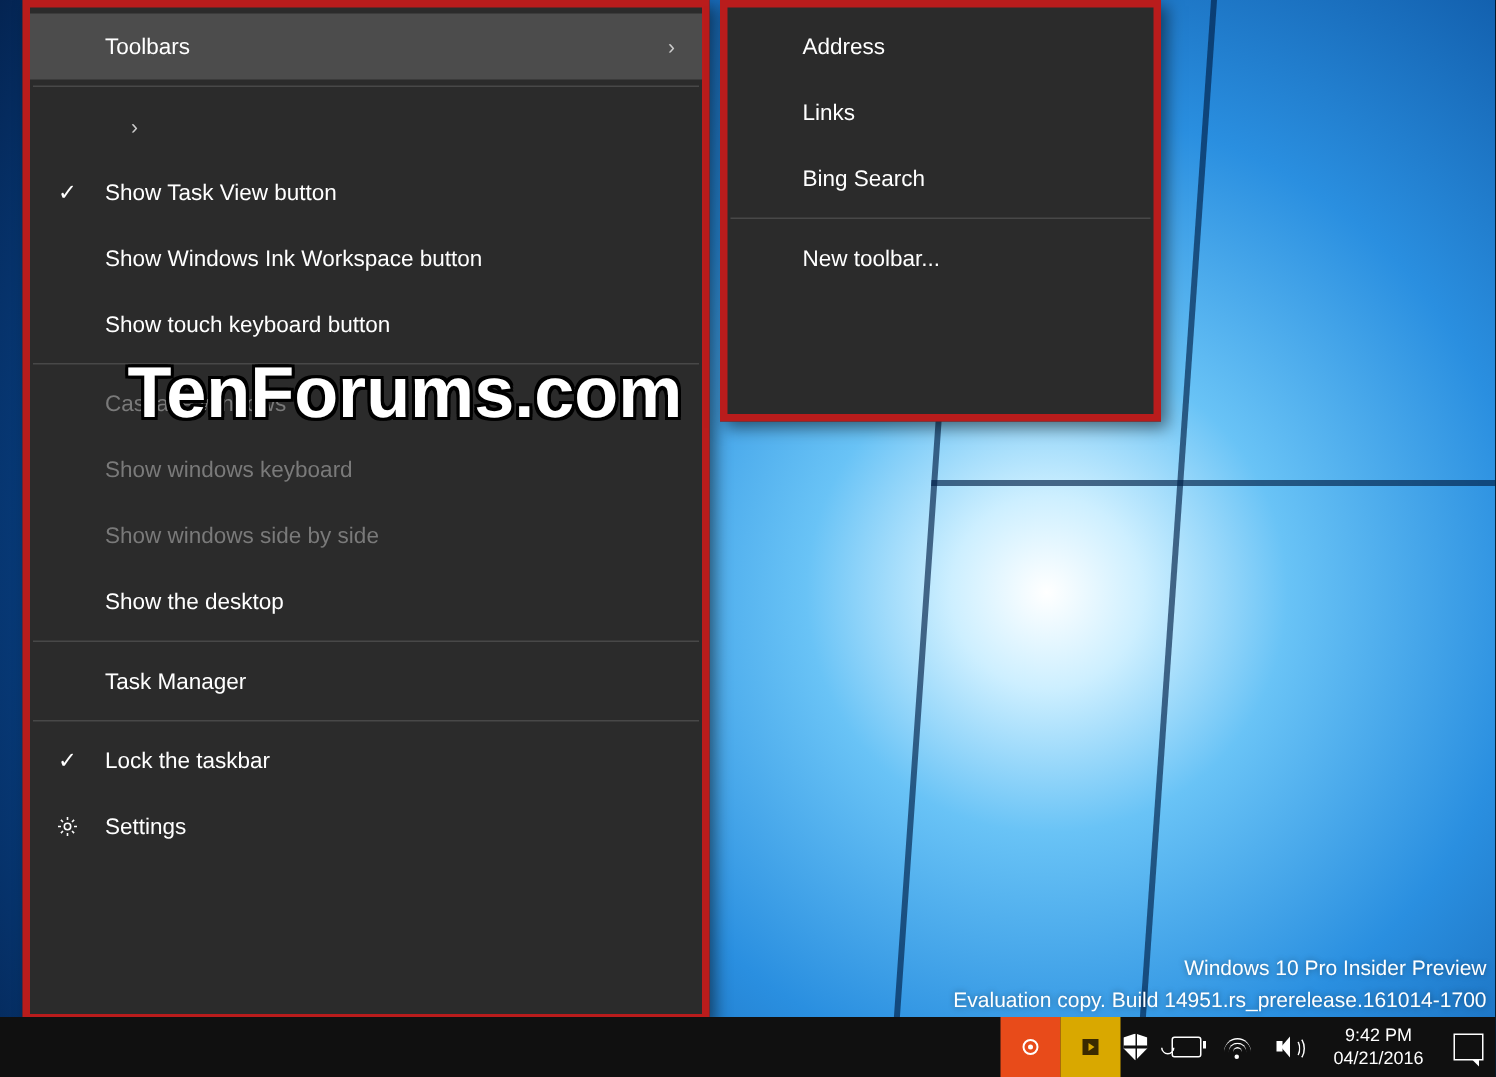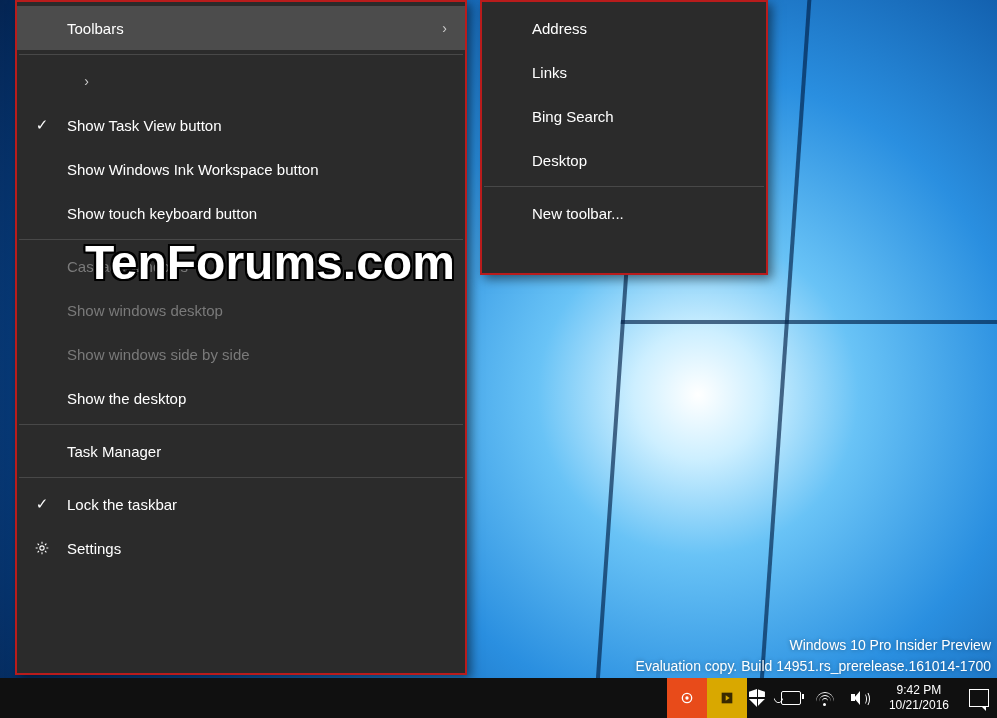--- a/index.html
+++ b/index.html
@@ -56,21 +56,21 @@
     font-size: 14px;
     line-height: 1.45;
     text-shadow: 0 0 4px rgba(0,0,0,.4);
   }
 
   
   .menu {
     position: absolute;
     background: #2b2b2b;
     color: #fff;
-    border: 2px solid #b91c1c;
+    border: 5px solid #b91c1c;
     box-shadow: 4px 4px 10px rgba(0,0,0,.5);
     padding: 4px 0;
   }
   .menu.main {
     left: 15px;
     top: 0px;
     width: 448px;
     height: 663px;
   }
   .menu.sub {
@@ -344,21 +344,21 @@
   </div>
   <div class="sep"></div>
 
   <div class="menu-item disabled">
     <span class="check-col"></span>
     <span class="label-col">Cascade windows</span>
     <span class="arrow-col"></span>
   </div>
   <div class="menu-item disabled">
     <span class="check-col"></span>
-    <span class="label-col">Show windows desktop</span>
+    <span class="label-col">Show windows keyboard</span>
     <span class="arrow-col"></span>
   </div>
   <div class="menu-item disabled">
     <span class="check-col"></span>
     <span class="label-col">Show windows side by side</span>
     <span class="arrow-col"></span>
   </div>
   <div class="menu-item">
     <span class="check-col"></span>
     <span class="label-col">Show the desktop</span>
@@ -396,24 +396,20 @@
     <span class="label-col">Address</span>
   </div>
   <div class="menu-item">
     <span class="check-col"></span>
     <span class="label-col">Links</span>
   </div>
   <div class="menu-item">
     <span class="check-col"></span>
     <span class="label-col">Bing Search</span>
   </div>
-  <div class="menu-item">
-    <span class="check-col"></span>
-    <span class="label-col">Desktop</span>
-  </div>
   <div class="sep"></div>
   <div class="menu-item">
     <span class="check-col"></span>
     <span class="label-col">New toolbar...</span>
   </div>
 </div>
 
 <div class="forum-mark">TenForums.com</div>
 
 <div class="taskbar">
@@ -452,21 +448,21 @@
         </div>
     </div>
     <div class="ico">
       <div class="vol">
           <span class="wave w1"></span>
           <span class="wave w2"></span>
         </div>
     </div>
     <div class="clock">
       <div>9:42 PM</div>
-      <div>10/21/2016</div>
+      <div>04/21/2016</div>
     </div>
     <div class="ico">
       <div class="notif">
           <span class="inner"></span>
         </div>
     </div>
   </div>
 </div>
 
 </body></html>

